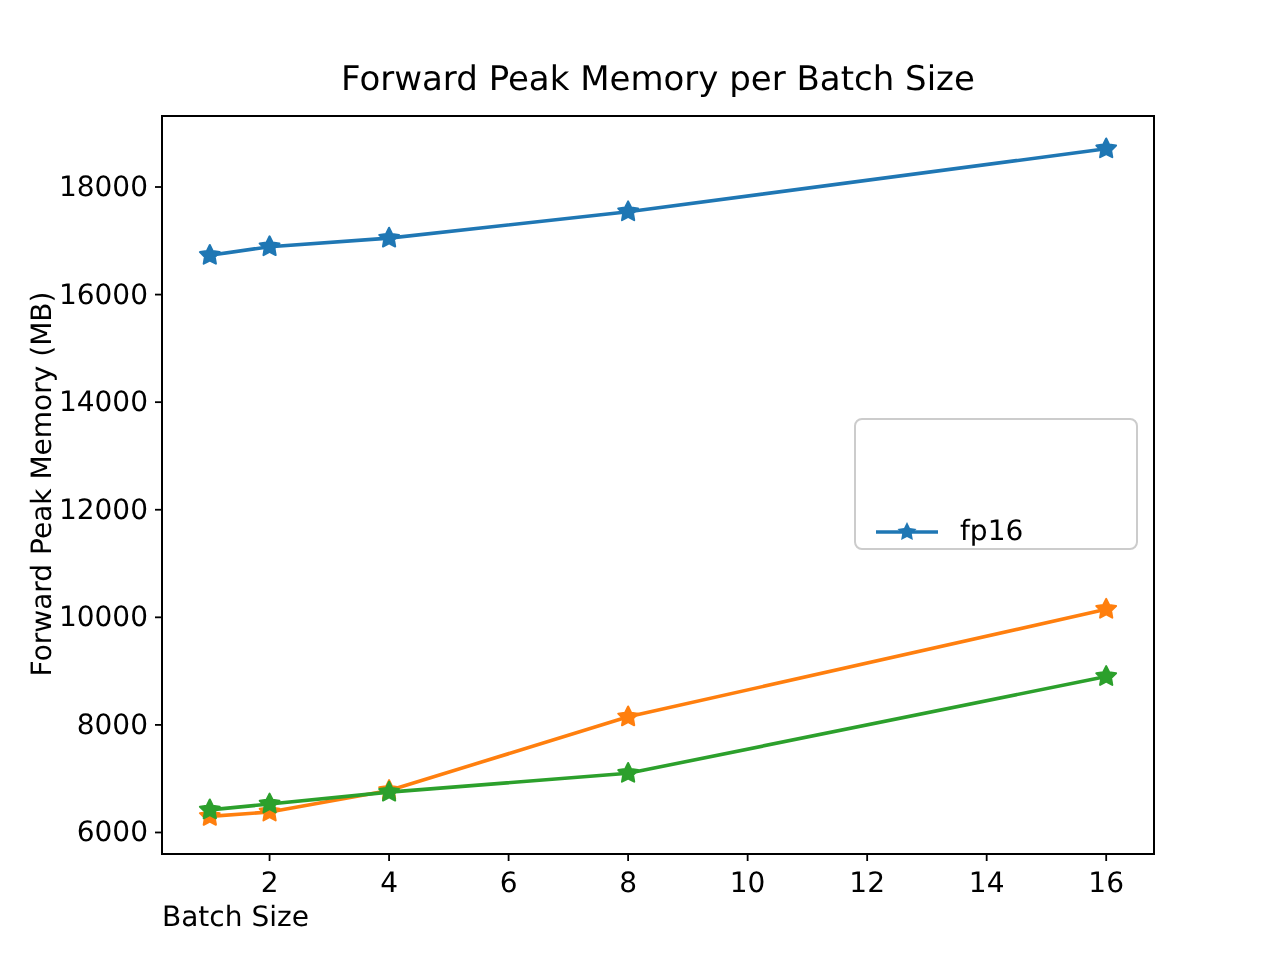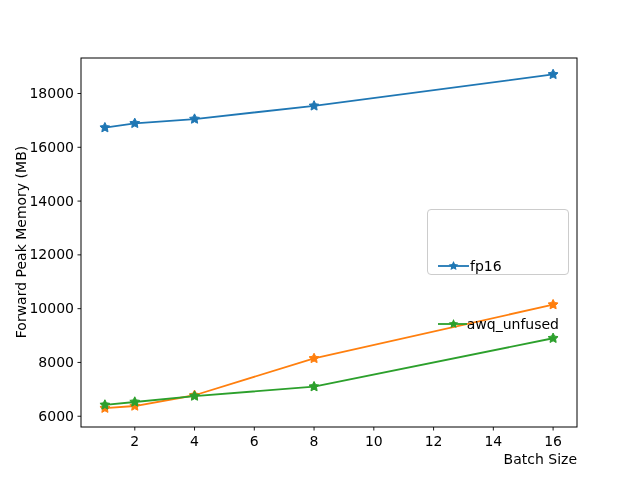--- a/index.html
+++ b/index.html
@@ -20,21 +20,21 @@
     text-align: center;
     font-size: 17px;
     line-height: 1.1;
     white-space: nowrap;
   }
   .xlabel {
     position: absolute;
     left: 81px;
     width: 496px;
     top: 452px;
-    text-align: right;
+    text-align: left;
     font-size: 14px;
     line-height: 1.1;
   }
   .ylabel {
     position: absolute;
     left: 22px;
     top: 242px;
     transform: translate(-50%, -50%) rotate(-90deg);
     font-size: 14px;
     line-height: 1.1;
@@ -58,20 +58,21 @@
     border-radius: 4px;
     background: rgba(255, 255, 255, 0.9);
     padding: 5px 9px;
     display: flex;
     flex-direction: column;
     justify-content: space-between;
   }
   .legend-row {
     display: flex;
     align-items: center;
+    gap: 10px;
     height: 18px;
     margin-top: 44px;
   }
   .legend-label {
     font-size: 14px;
     line-height: 1;
     white-space: nowrap;
   }
 </style>
 </head>
@@ -123,32 +124,26 @@
       <polygon points="314.06,353.22 315.59,356.31 319.01,356.81 316.53,359.22 317.12,362.62 314.06,361.02 311.00,362.62 311.59,359.22 309.11,356.81 312.53,356.31" fill="#ff7f0e" stroke="#ff7f0e" stroke-width="1" stroke-linejoin="round"></polygon>
       <polygon points="553.10,299.43 554.62,302.52 558.04,303.02 555.57,305.43 556.15,308.83 553.10,307.23 550.04,308.83 550.62,305.43 548.15,303.02 551.57,302.52" fill="#ff7f0e" stroke="#ff7f0e" stroke-width="1" stroke-linejoin="round"></polygon>
       <polyline points="104.90,404.95 134.78,401.99 194.54,396.07 314.06,386.66 553.10,338.25" fill="none" stroke="#2ca02c" stroke-width="1.8" stroke-linejoin="round"></polyline>
       <polygon points="104.90,399.75 106.43,402.84 109.85,403.34 107.38,405.75 107.96,409.15 104.90,407.55 101.85,409.15 102.43,405.75 99.96,403.34 103.38,402.84" fill="#2ca02c" stroke="#2ca02c" stroke-width="1" stroke-linejoin="round"></polygon>
       <polygon points="134.78,396.79 136.31,399.88 139.73,400.38 137.26,402.79 137.84,406.19 134.78,404.59 131.73,406.19 132.31,402.79 129.84,400.38 133.25,399.88" fill="#2ca02c" stroke="#2ca02c" stroke-width="1" stroke-linejoin="round"></polygon>
       <polygon points="194.54,390.87 196.07,393.97 199.49,394.46 197.01,396.87 197.60,400.28 194.54,398.67 191.49,400.28 192.07,396.87 189.60,394.46 193.01,393.97" fill="#2ca02c" stroke="#2ca02c" stroke-width="1" stroke-linejoin="round"></polygon>
       <polygon points="314.06,381.46 315.59,384.55 319.01,385.05 316.53,387.46 317.12,390.86 314.06,389.26 311.00,390.86 311.59,387.46 309.11,385.05 312.53,384.55" fill="#2ca02c" stroke="#2ca02c" stroke-width="1" stroke-linejoin="round"></polygon>
       <polygon points="553.10,333.05 554.62,336.14 558.04,336.64 555.57,339.05 556.15,342.45 553.10,340.85 550.04,342.45 550.62,339.05 548.15,336.64 551.57,336.14" fill="#2ca02c" stroke="#2ca02c" stroke-width="1" stroke-linejoin="round"></polygon>
     </svg>
 
+  <div class="chart-title">Forward Peak Memory per Batch Size</div>
   <div class="xlabel">Batch Size</div>
   <div class="ylabel">Forward Peak Memory (MB)</div>
 
   <div class="legend">
     <div class="legend-row">
       <svg class="legend-sample" width="33" height="12">
         <line x1="1" y1="6" x2="32" y2="6" stroke-width="1.8" stroke="#1f77b4"></line>
         <polygon class="legend-star" points="16.50,1.00 17.97,3.98 21.26,4.45 18.88,6.77 19.44,10.05 16.50,8.50 13.56,10.05 14.12,6.77 11.74,4.45 15.03,3.98" fill="#1f77b4"></polygon>
       </svg>
       <span class="legend-label">fp16</span>
     </div>
-    <div class="legend-row">
-      <svg class="legend-sample" width="33" height="12">
-        <line x1="1" y1="6" x2="32" y2="6" stroke-width="1.8" stroke="#2ca02c"></line>
-        <polygon class="legend-star" points="16.50,1.00 17.97,3.98 21.26,4.45 18.88,6.77 19.44,10.05 16.50,8.50 13.56,10.05 14.12,6.77 11.74,4.45 15.03,3.98" fill="#2ca02c"></polygon>
-      </svg>
-      <span class="legend-label">awq_unfused</span>
-    </div>
   </div>
 </div>
 
 </body></html>

